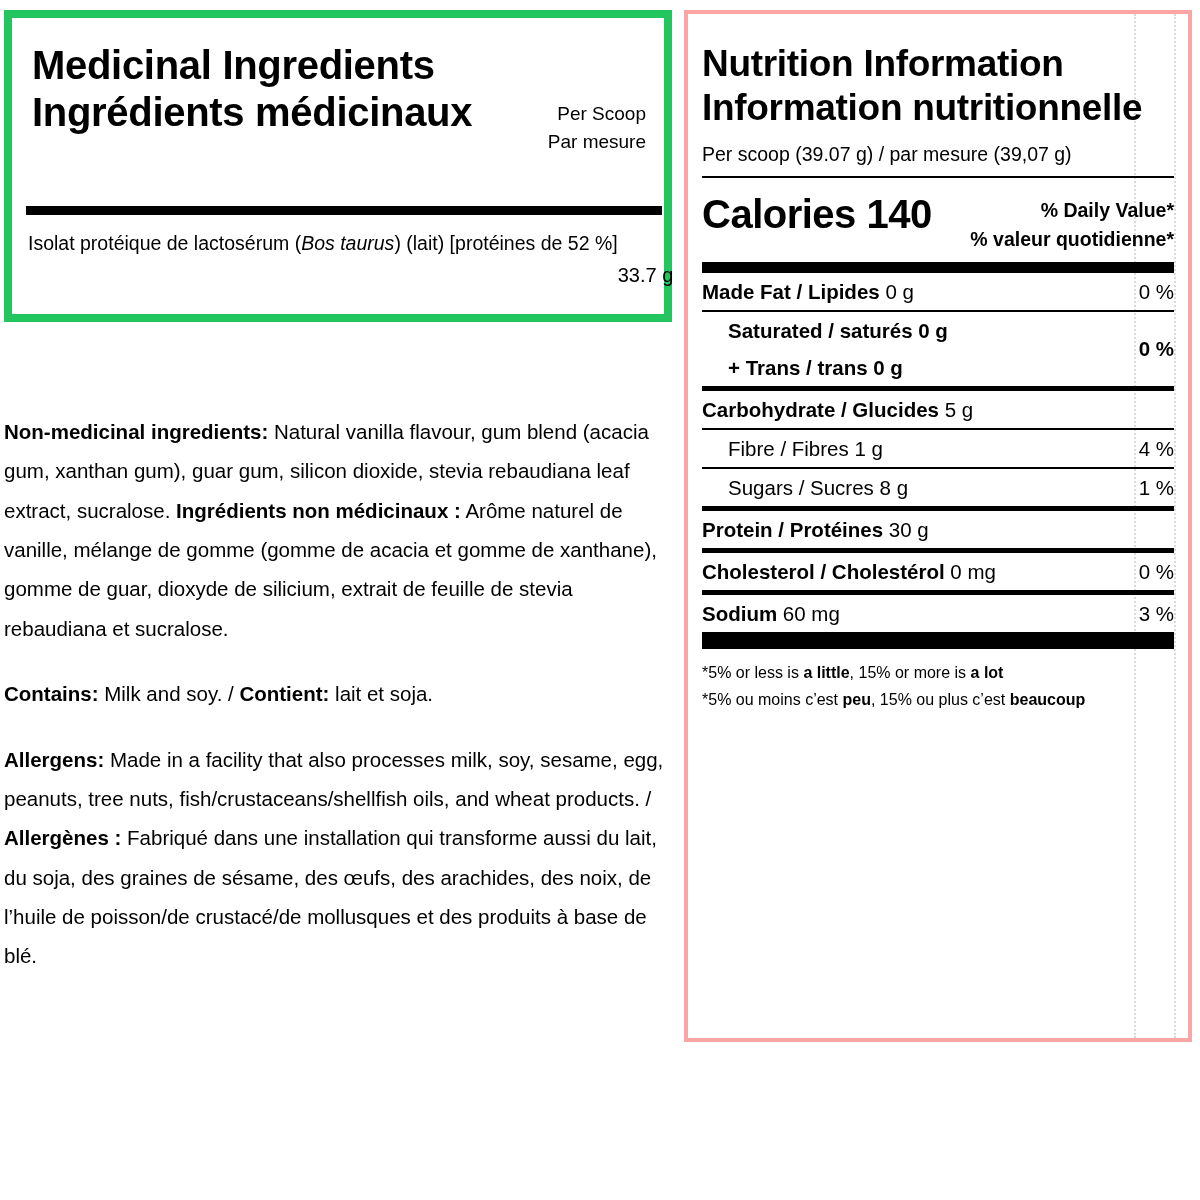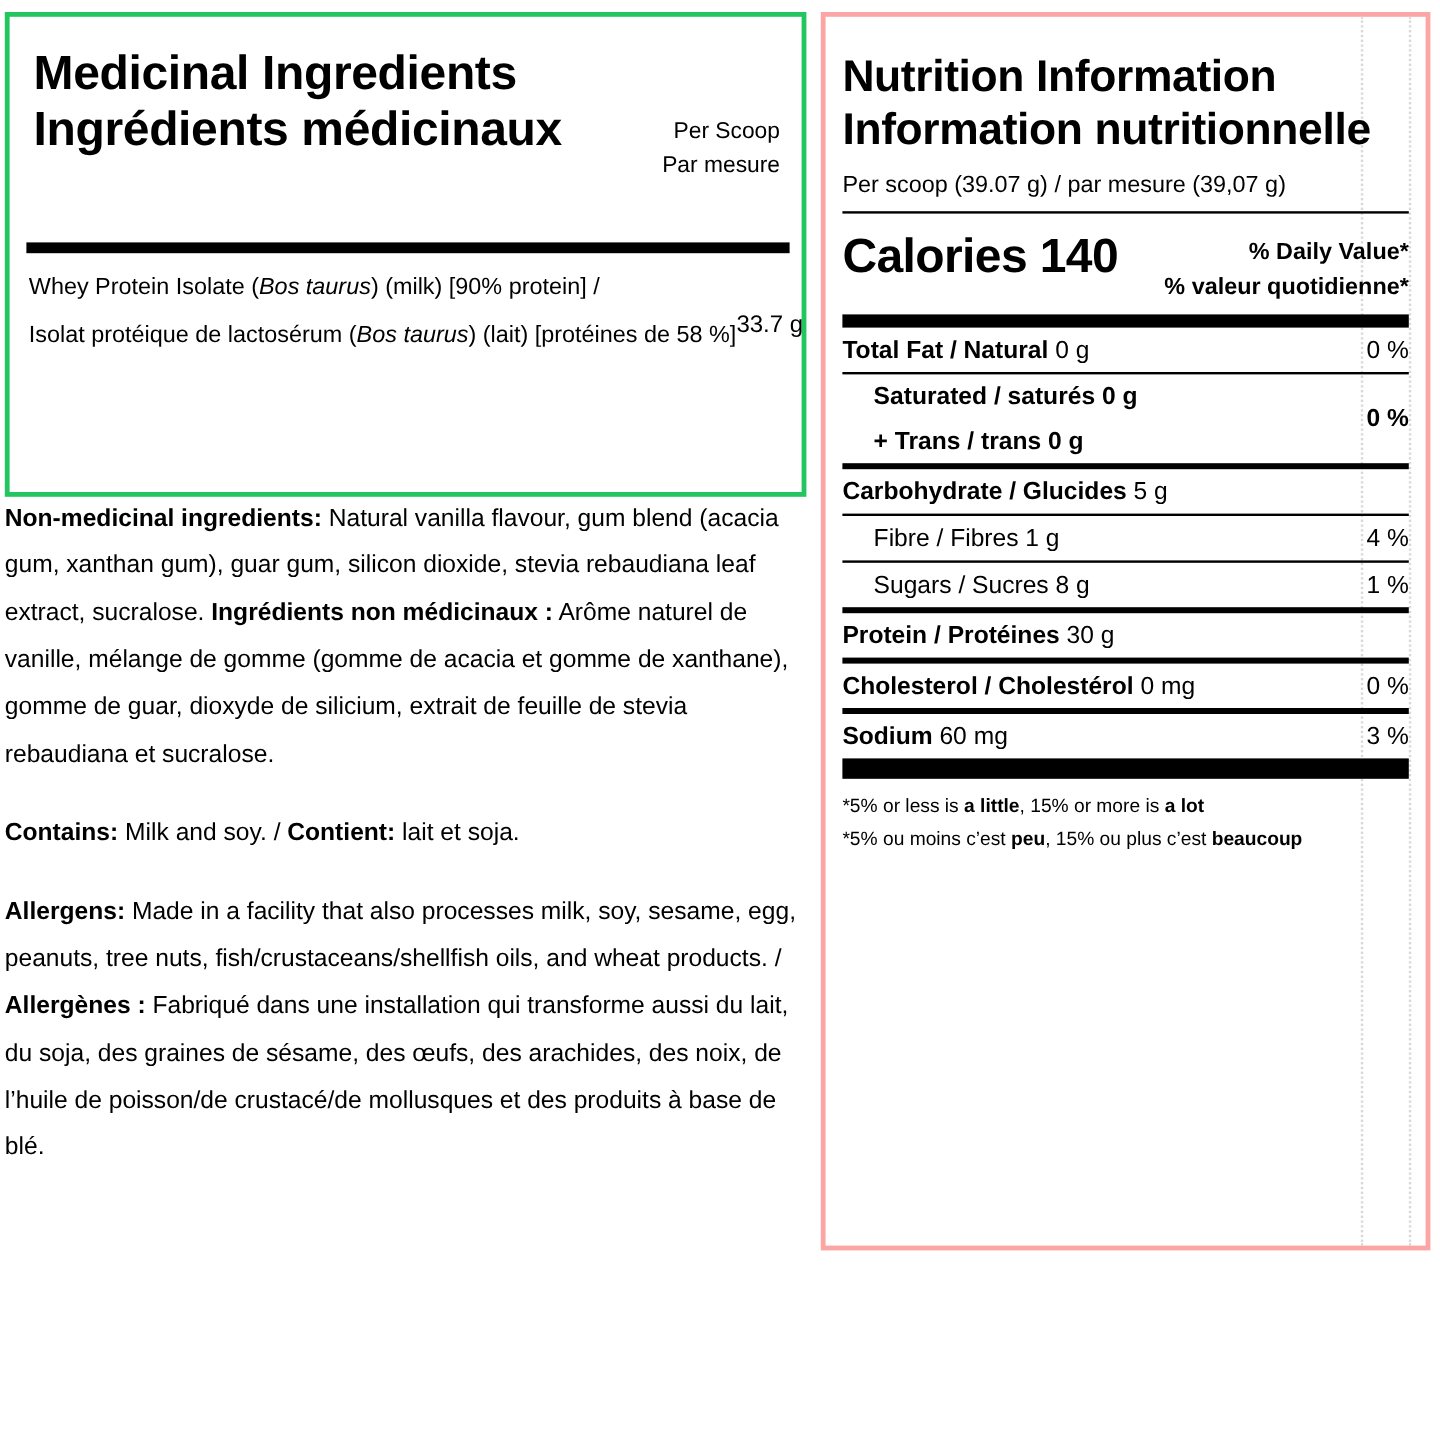--- a/index.html
+++ b/index.html
@@ -28,22 +28,22 @@
     top: 0px;
     width: 676px;
     height: 1200px;
     box-sizing: border-box;
   }
   .med-box {
     position: absolute;
     left: 4px;
     top: 10px;
     width: 668px;
-    height: 404px;
-    border: 4px solid #22c55e;
+    height: 312px;
+    border: 8px solid #22c55e;
     box-sizing: border-box;
   }
   .med-head {
     position: relative;
     height: 186px;
   }
   .med-title {
     position: absolute;
     left: 20px;
     top: 24px;
@@ -231,22 +231,21 @@
         <div class="per-scoop">
           <div>Per Scoop</div>
           <div>Par mesure</div>
         </div>
       </div>
 
       <div class="med-rule"></div>
 
       <div class="med-row">
         <div class="med-names">
-          <span class="nm-line"><span>Whey Protein Isolate (</span><em>Bos taurus</em><span>) (milk) [90% protein] /</span></span>
-          <span class="nm-line"><span>Isolat protéique de lactosérum (</span><em>Bos taurus</em><span>) (lait) [protéines de 58 %]</span></span>
+          <span class="nm-line"><span>Isolat protéique de lactosérum (</span><em>Bos taurus</em><span>) (lait) [protéines de 52 %]</span></span>
         </div>
         <div class="med-amount">33.7 g</div>
       </div>
     </div>
 
     <div class="left-body">
       <p><b>Non-medicinal ingredients:</b><span> Natural vanilla flavour, gum blend (acacia gum, xanthan gum), guar gum, silicon dioxide, stevia rebaudiana leaf extract, sucralose. </span><b>Ingrédients non médicinaux :</b><span> Arôme naturel de vanille, mélange de gomme (gomme de acacia et gomme de xanthane), gomme de guar, dioxyde de silicium, extrait de feuille de stevia rebaudiana et sucralose.</span></p>
 
       <p><b>Contains:</b><span> Milk and soy. / </span><b>Contient:</b><span> lait et soja.</span></p>
 
@@ -272,21 +271,21 @@
         <div class="cal-left">Calories 140</div>
         <div class="dv-right">
           <div>% Daily Value*</div>
           <div>% valeur quotidienne*</div>
         </div>
       </div>
 
       <div class="rule-thick"></div>
 
       <div class="nf-line">
-        <div class="lbl"><b>Total Fat / Natural</b><span> 0 g</span></div>
+        <div class="lbl"><b>Made Fat / Lipides</b><span> 0 g</span></div>
         <div class="val">0 %</div>
       </div>
       <div class="sep"></div>
 
       <div class="fat-group">
         <div class="sub-lines">
           <div class="nf-line indent1">
             <div class="lbl">Saturated / saturés 0 g</div>
           </div>
           <div class="nf-line indent1">

